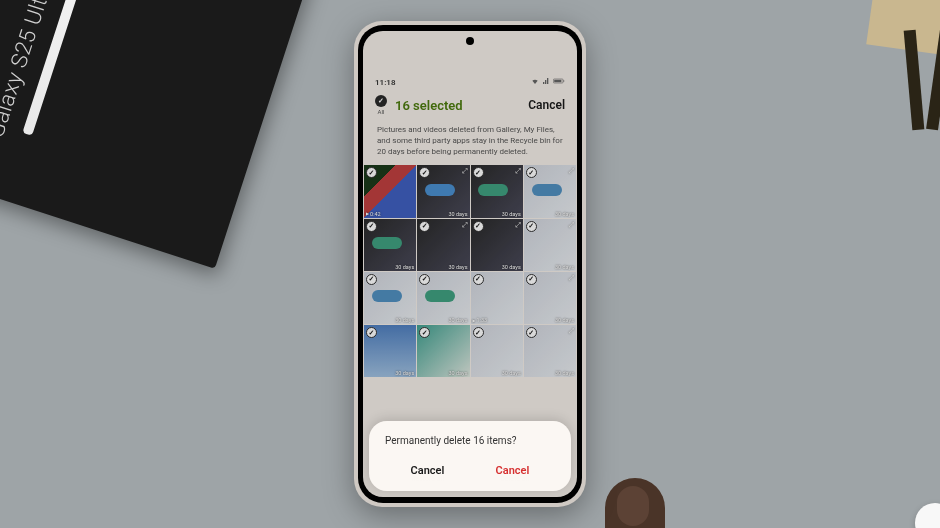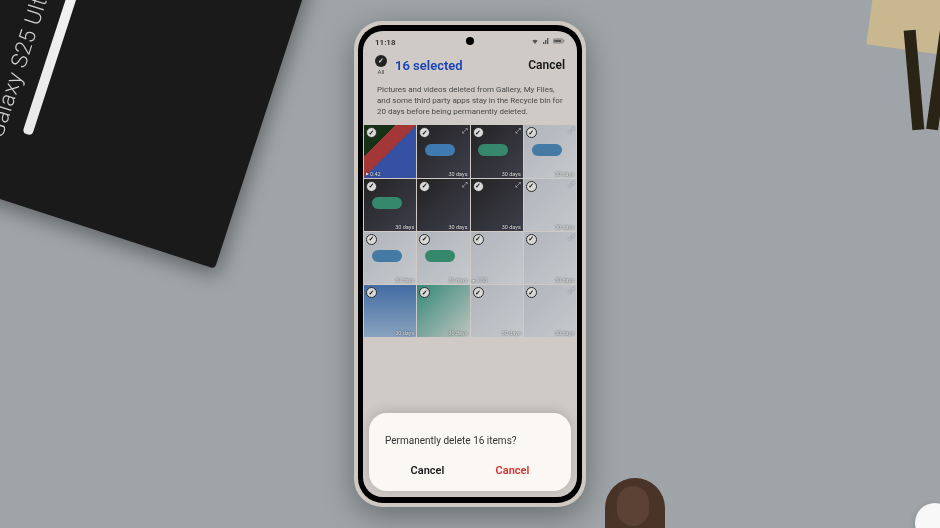--- a/index.html
+++ b/index.html
@@ -141,20 +141,21 @@
     
     .status-bar {
       height: 20px;
       display: flex;
       justify-content: space-between;
       align-items: center;
       padding: 2px 12px 0;
       font-size: 8px;
       color: #333;
       font-weight: 600;
+      margin-top: 40px;
     }
     .status-left { flex: 1; }
     .status-right {
       flex: 1;
       display: flex;
       justify-content: flex-end;
       gap: 3px;
       align-items: center;
     }
     .status-icon {
@@ -189,21 +190,21 @@
       font-weight: bold;
     }
     .select-all-label {
       font-size: 6px;
       color: #555;
     }
     .header-title {
       flex: 1;
       font-size: 13px;
       font-weight: 600;
-      color: #1d4ed8;
+      color: #4d7c0f;
     }
     .header-cancel {
       font-size: 12px;
       font-weight: 600;
       color: #1a1a1a;
     }
     
     .description {
       padding: 2px 14px 8px;
       font-size: 8px;
@@ -300,21 +301,21 @@
       z-index: 5;
     }
     
     .dialog {
       position: absolute;
       bottom: 6px;
       left: 6px;
       right: 6px;
       background: rgba(252, 248, 244, 0.98);
       border-radius: 18px;
-      padding: 22px 16px 10px;
+      padding: 14px 16px 10px;
       z-index: 10;
       box-shadow: 0 -2px 12px rgba(0,0,0,0.15);
     }
     .dialog-title {
       font-size: 10px;
       color: #333;
       margin-bottom: 14px;
     }
     .dialog-buttons {
       display: flex;

